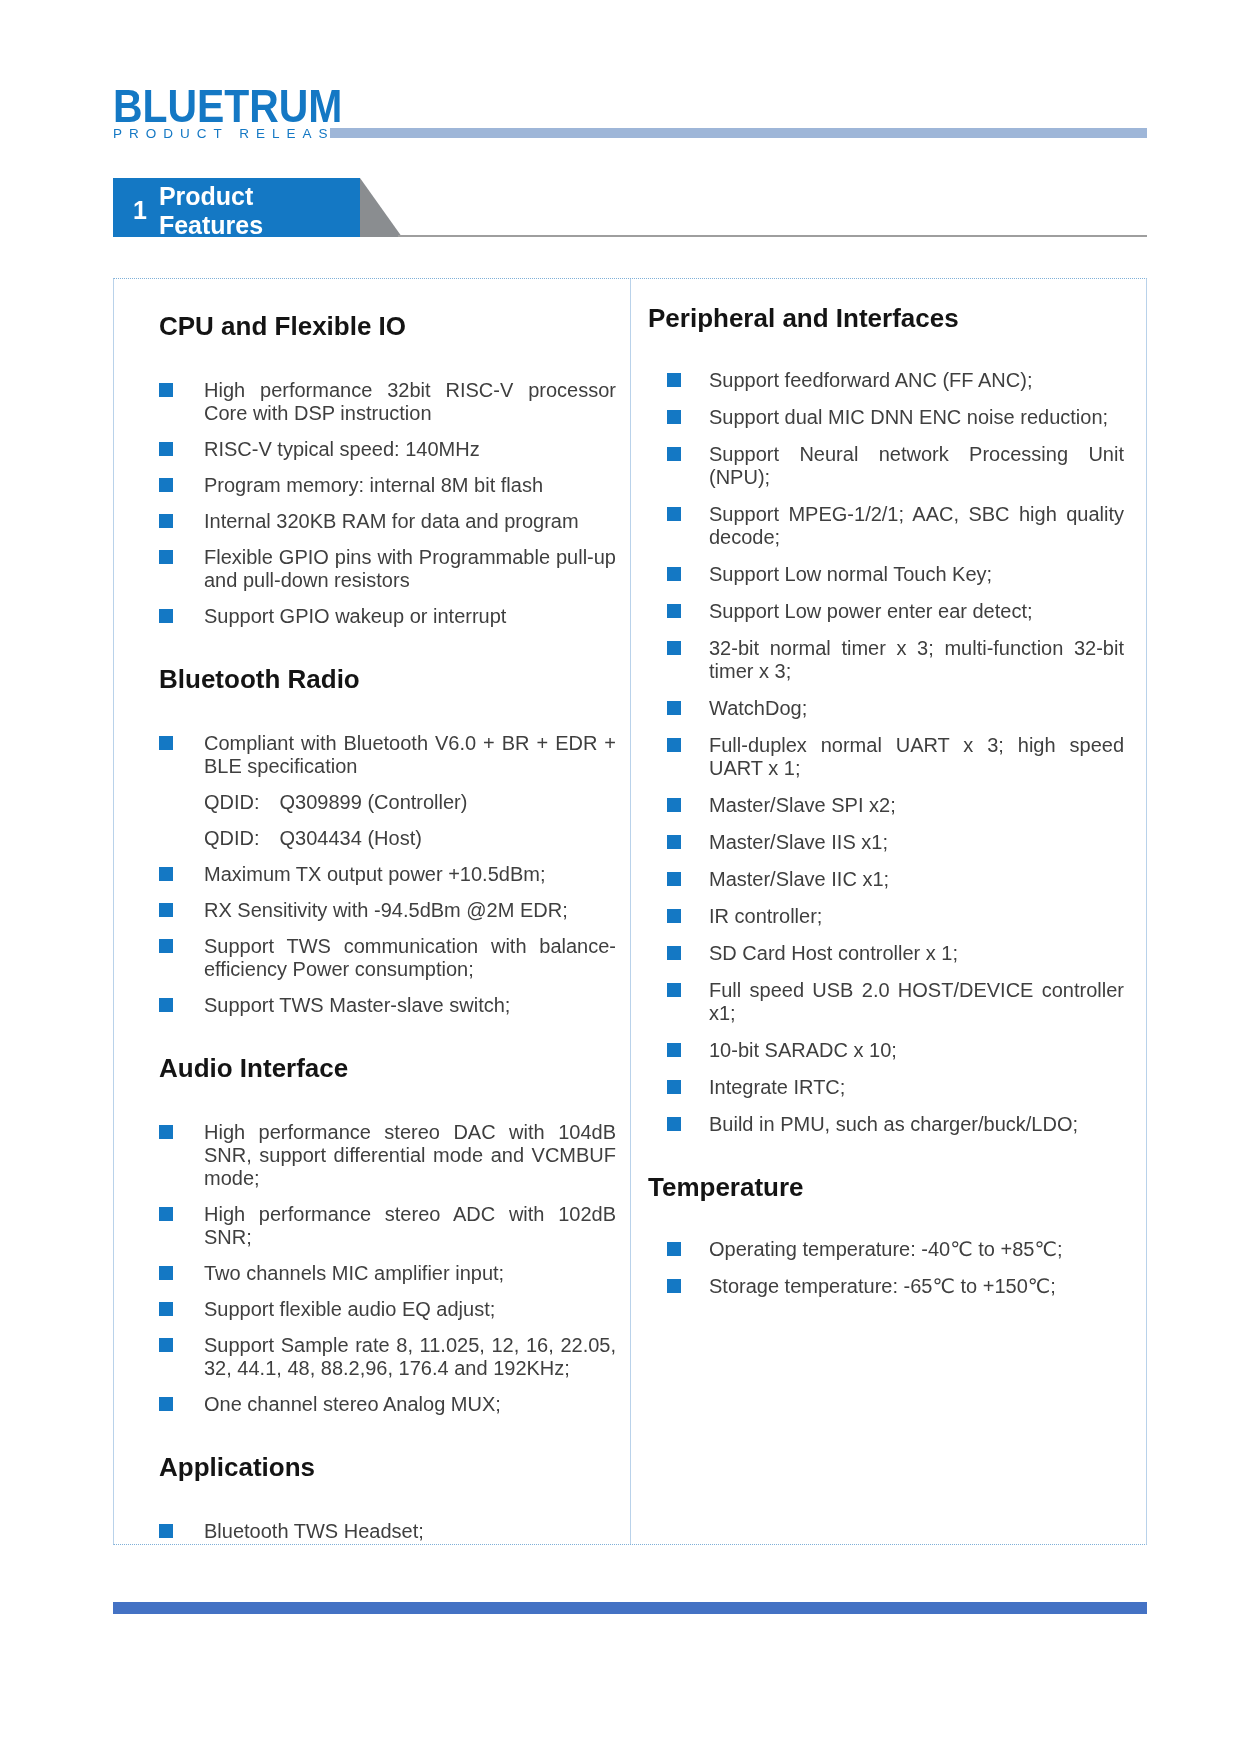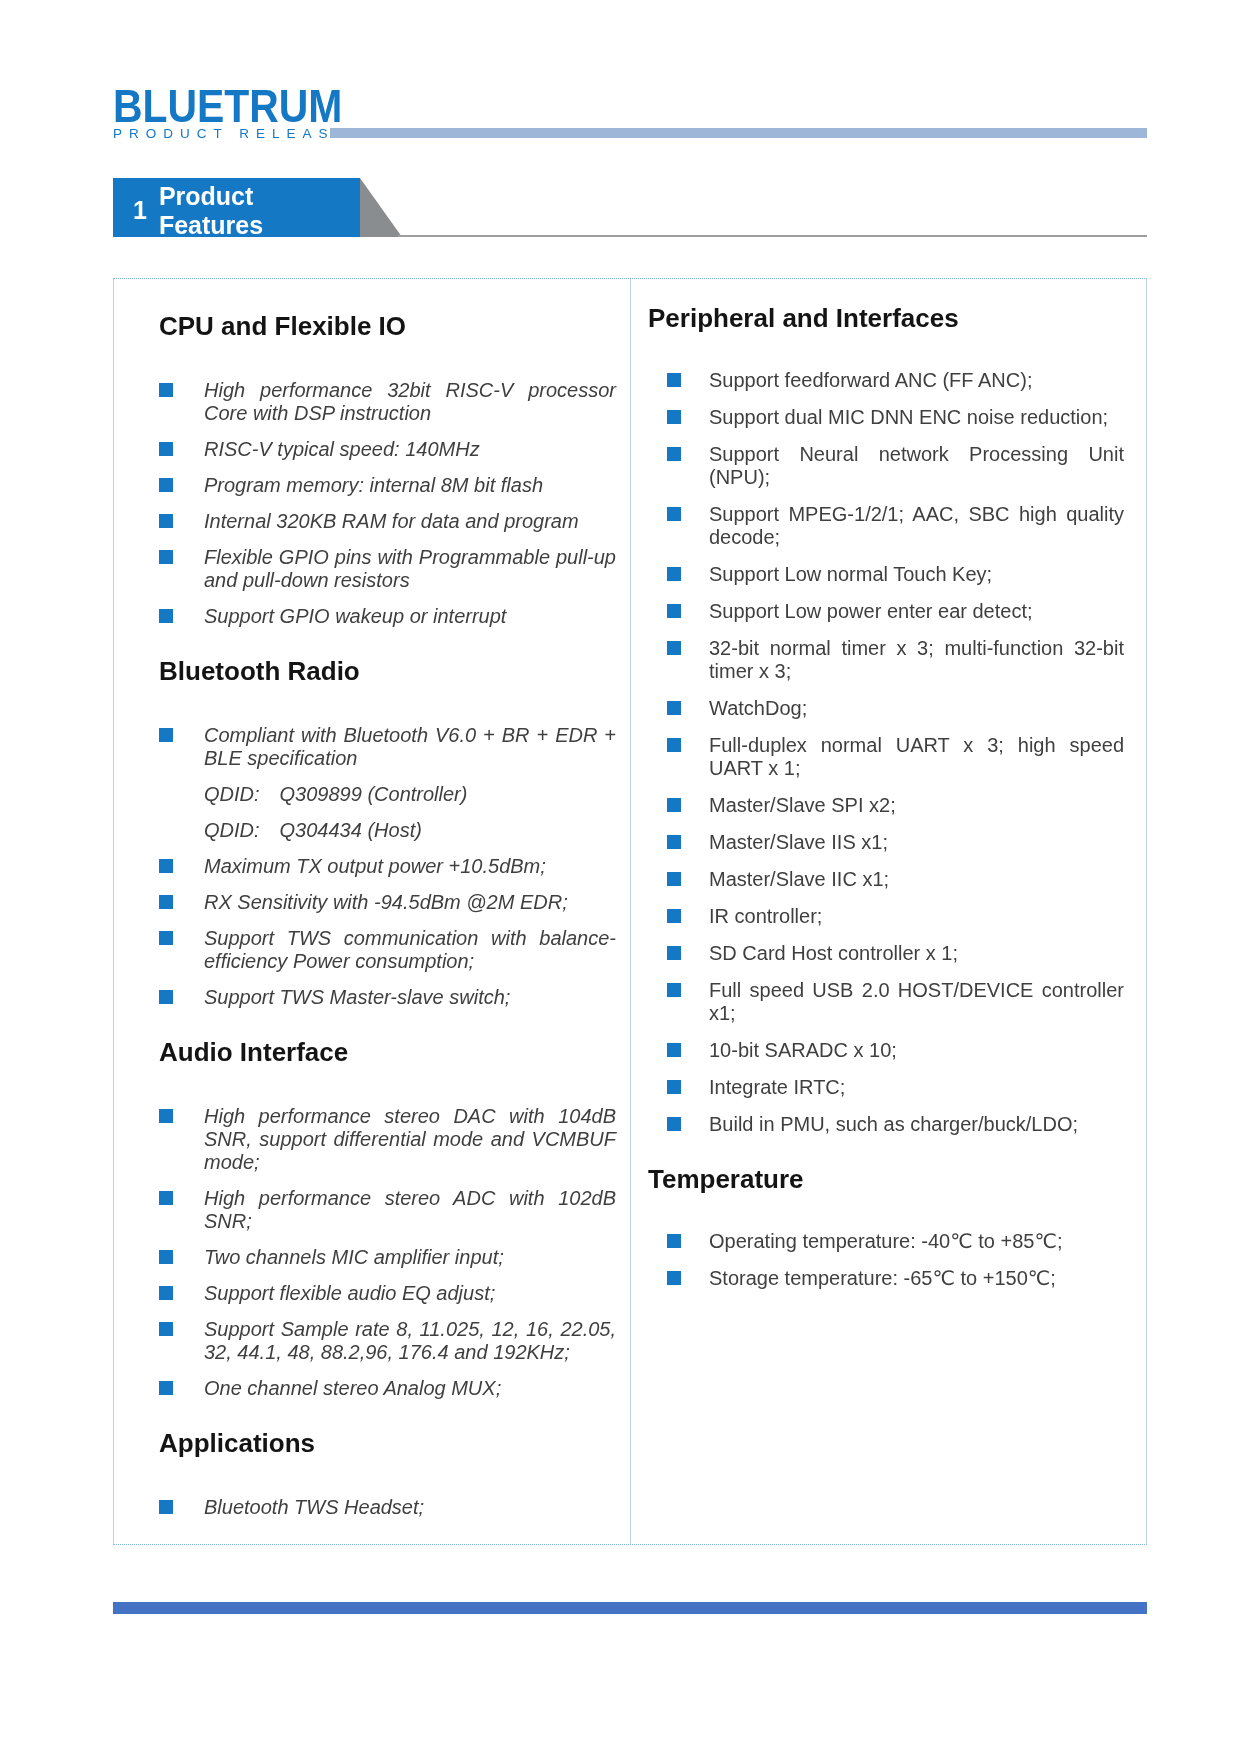--- a/index.html
+++ b/index.html
@@ -103,33 +103,33 @@
   .col-right { left: 517px; width: 515px; padding: 24px 22px 0 17px; }
   .col-divider {
     position: absolute;
     left: 516px;
     top: 0;
     width: 1px;
     height: 100%;
     background: var(--box-border, #B9D2EA);
   }
 
-  .feature-section { margin-top: 28px; }
+  .feature-section { margin-top: 36px; }
   .feature-section:first-child { margin-top: 0; }
   .sec-heading {
     margin: 0 0 36px 0;
     font-size: 26px;
     line-height: 30px;
     font-weight: bold;
     color: #141414;
   }
   .col-left .sec-heading { margin-bottom: 38px; }
 
   .item { position: relative; }
-  .col-left  .item { padding-left: 45px; margin-bottom: 13px; font-style: italic; }
+  .col-left  .item { padding-left: 45px; margin-bottom: 13px; }
   .col-right .item { padding-left: 61px; margin-bottom: 14px; }
   .item .sq {
     position: absolute;
     top: 4px;
     width: 14px;
     height: 14px;
     background: var(--accent, #1478C4);
   }
   .col-left  .item .sq { left: 0; }
   .col-right .item .sq { left: 19px; }

